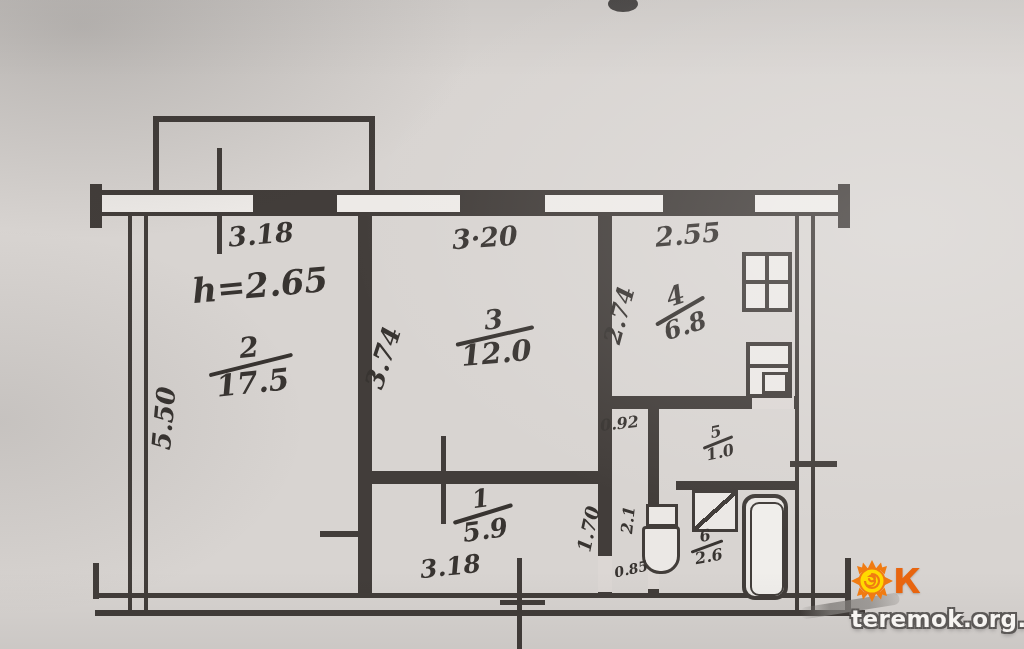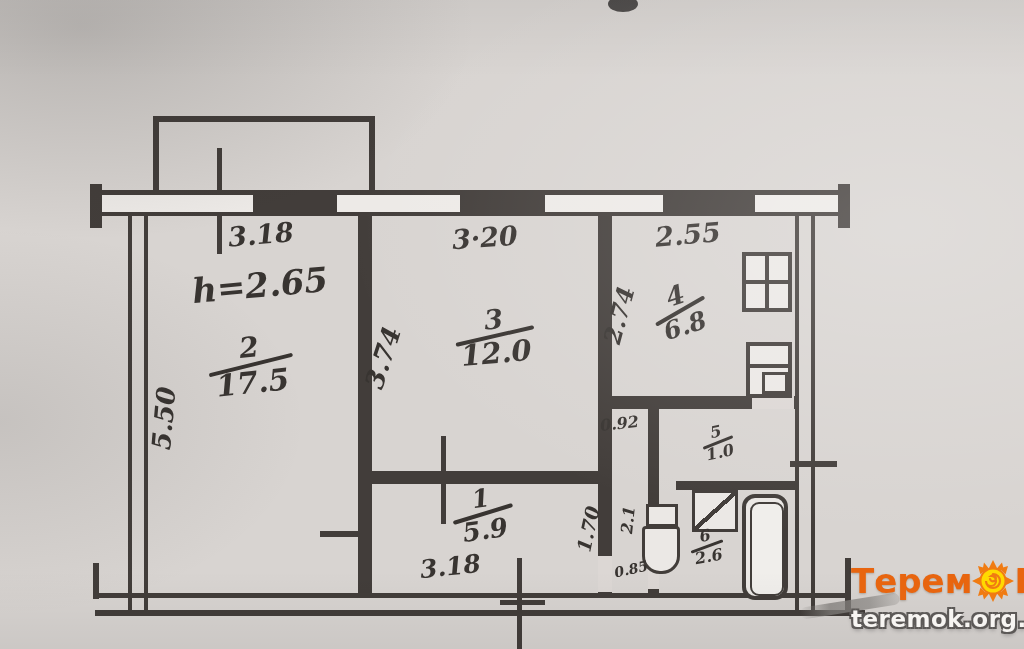--- a/index.html
+++ b/index.html
@@ -160,21 +160,20 @@
 
   <div class="lbl" style="left:420px;top:554px;font-size:25px;transform:rotate(-6deg);">3.18</div>
 
   <div class="lbl" style="left:614px;top:562px;font-size:14px;transform:rotate(-12deg);">0.85</div>
 
 </div>
 
 <div class="abs" style="left:800px;top:600px;width:100px;height:12px;background:linear-gradient(to right, rgba(90,87,84,0), #7d7a77 30%, #8a8784 70%, rgba(90,87,84,0.2));border-radius:8px;transform:rotate(-9deg);opacity:.75;z-index:6;"></div>
 
 <div class="wm-logo">
-  <span>Терем</span>
   <svg width="44" height="44" viewBox="0 0 44 44" style="margin:0 -1px;">
     <g fill="#f07b12">
       <polygon points="22,1 26.5,10 17.5,10"></polygon>
       <polygon points="22,43 26.5,34 17.5,34"></polygon>
       <polygon points="1,22 10,17.5 10,26.5"></polygon>
       <polygon points="43,22 34,17.5 34,26.5"></polygon>
       <polygon points="7,7 15.5,9.5 9.5,15.5"></polygon>
       <polygon points="37,7 34.5,15.5 28.5,9.5"></polygon>
       <polygon points="7,37 9.5,28.5 15.5,34.5"></polygon>
       <polygon points="37,37 28.5,34.5 34.5,28.5"></polygon>

